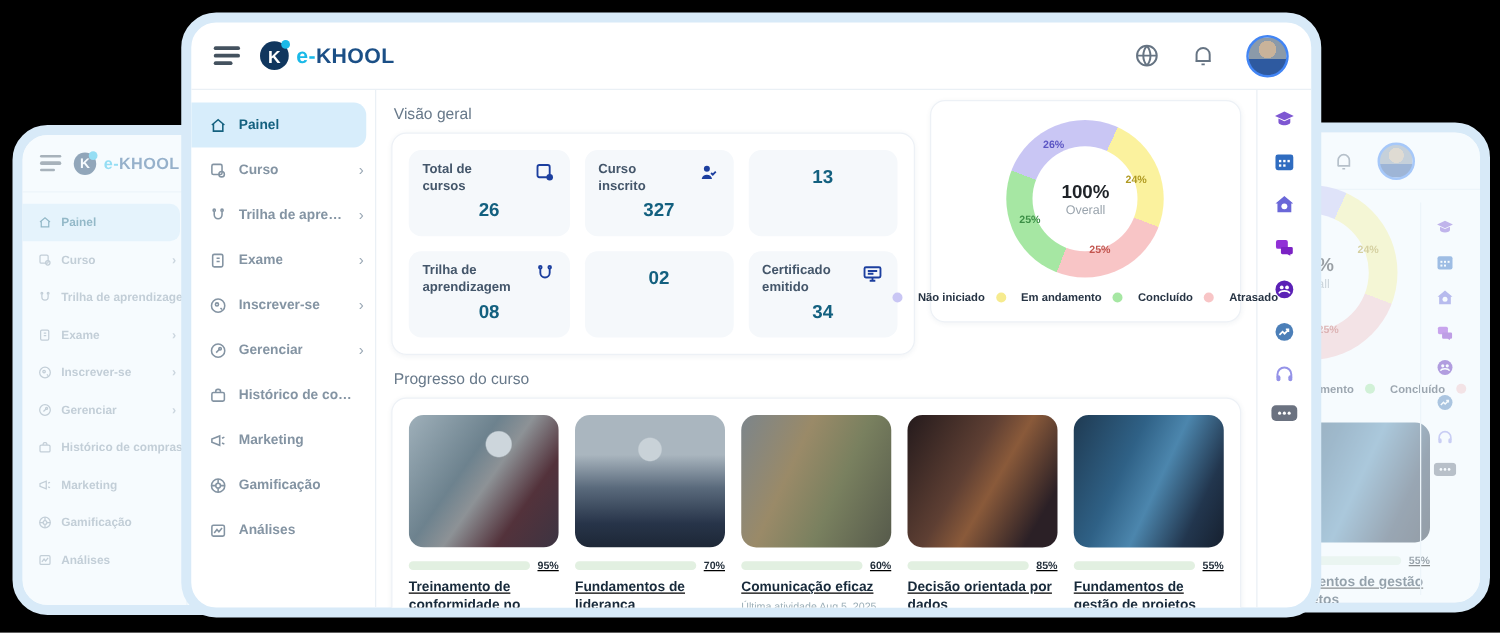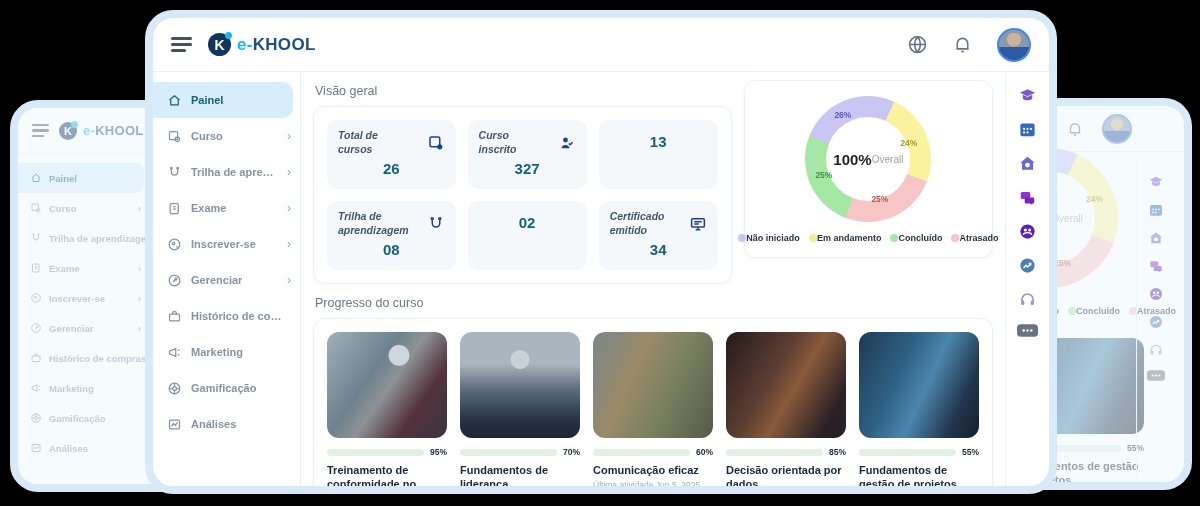--- a/index.html
+++ b/index.html
@@ -43,49 +43,49 @@
 
   .content { flex:1; padding:8px 12px 8px; min-width:0; }
   .sec-title { font-size:12.5px; color:#68798a; margin:4px 2px 8px; font-weight:500; }
   .top-row { display:flex; gap:12px; align-items:stretch; }
   .panel { border:1px solid #edf1f6; border-radius:12px; background:#fff; box-shadow:0 1px 4px rgba(40,70,100,.06); }
 
   
   .col-left { flex:1.68; min-width:0; }
   .stats-panel { padding:13px; display:grid; grid-template-columns:repeat(3,1fr); gap:12px; height:178px; }
   .tile { background:#f5f8fb; border-radius:10px; padding:9px 11px 8px; }
-  .tile-top { display:flex; align-items:center; gap:18px;font-style:italic; }
+  .tile-top { display:flex; align-items:flex-start; gap:18px; }
   .tile-label { font-size:10.5px; color:#44566a; font-weight:600; line-height:1.3; flex:1; }
   .tile-icon { color:#1c3f9f; width:18px; height:18px; flex:none; }
   .tile-value { font-size:15px; font-weight:800; color:#13607f; text-align:center; margin-top:4px; }
 
   
   .col-right { flex:1; min-width:246px; }
   .donut-panel { position:relative; padding:8px; height:178px; }
   .donut-wrap { position:relative; width:126px; height:126px; margin:7px auto 0; }
   .donut { width:100%; height:100%; border-radius:50%;
            background:conic-gradient(from -69deg, #c9c6f4 0 26%, #fbf29e 26% 50%, #f8c5c6 50% 75%, #a6e7a3 75% 100%); }
   .donut::after { content:""; position:absolute; inset:21px; background:#fff; border-radius:50%; }
-  .donut-center { position:absolute; inset:0; display:flex; align-items:center; justify-content:center; z-index:1; }
+  .donut-center { position:absolute; inset:0; display:flex; flex-direction:column; align-items:center; justify-content:center; z-index:1; }
   .dc-val { font-size:15px; font-weight:800; color:#1f2328; }
   .dc-lbl { font-size:10px; color:#9aa4ad; margin-top:1px; }
   .dlabel { position:absolute; font-size:8.5px; font-weight:700; z-index:1; }
   .dl-0 { left:29px; top:14px; color:#5b55c4; }
   .dl-1 { left:95px; top:42px; color:#b09a22; }
   .dl-2 { left:66px; top:98px; color:#c2554f; }
   .dl-3 { left:10px; top:74px; color:#3c8f46; }
   .legend { display:flex; justify-content:center; gap:9px; margin-top:11px; }
-  .litem { display:flex; align-items:center; gap:0; font-size:9px; font-weight:700; color:#273444; white-space:nowrap; }
+  .litem { display:flex; align-items:center; gap:12px; font-size:9px; font-weight:700; color:#273444; white-space:nowrap; }
   .ldot { width:8px; height:8px; border-radius:50%; flex:none; }
   .ld-purple { background:#c9c6f4; } .ld-yellow { background:#f6eb8f; }
   .ld-green { background:#a6e7a3; } .ld-pink { background:#f8c5c6; }
 
   
   .courses-panel { margin-top:8px; padding:13px 13px 11px; display:flex; gap:13px; }
-  .course { flex:1; min-width:0; cursor:pointer; }
+  .course { flex:1; min-width:0; cursor:pointer;text-decoration:underline; }
   .photo { height:106px; border-radius:12px; }
   .p1 { background:radial-gradient(circle at 60% 22%,#cdd6dc 0 9%,rgba(0,0,0,0) 10%),
               linear-gradient(125deg,#9fb0ba 0%,#6d828e 38%,#8d9296 52%,#53323b 74%,#3c3442 100%); }
   .p2 { background:radial-gradient(circle at 50% 26%,#c9d2d8 0 9%,rgba(0,0,0,0) 10%),
               linear-gradient(180deg,#aab6bf 0 30%,#5a6a7c 55%,#273449 82%,#1d2736 100%); }
   .p3 { background:linear-gradient(115deg,#7c858b 0%,#9a8a68 35%,#79805f 62%,#565a4b 100%); }
   .p4 { background:linear-gradient(120deg,#241a1c 0%,#5e3f33 40%,#8a5a3a 56%,#2b2026 85%); }
   .p5 { background:linear-gradient(115deg,#1f3a52 0%,#2f6186 35%,#4c86ad 55%,#22364e 80%,#16202f 100%); }
   .bar-row { display:flex; align-items:center; gap:6px; margin-top:9px; }
   .track { flex:1; height:7px; border-radius:4px; background:#e2f0e1; overflow:hidden; }
@@ -555,21 +555,21 @@
 
           </div>
 
           <div class="course">
             <div class="photo p3"></div>
             <div class="bar-row">
               <span class="track"><span class="fill" style="width: 60%;"></span></span>
               <span class="pct">60%</span>
             </div>
             <div class="c-title">Comunicação eficaz</div>
-            <div class="c-activity">Última atividade Jun 5, 2025</div>
+            <div class="c-activity">Última atividade Aug 5, 2025</div>
           </div>
 
           <div class="course">
             <div class="photo p4"></div>
             <div class="bar-row">
               <span class="track"><span class="fill" style="width: 85%;"></span></span>
               <span class="pct">85%</span>
             </div>
             <div class="c-title">Decisão orientada por dados</div>
 

